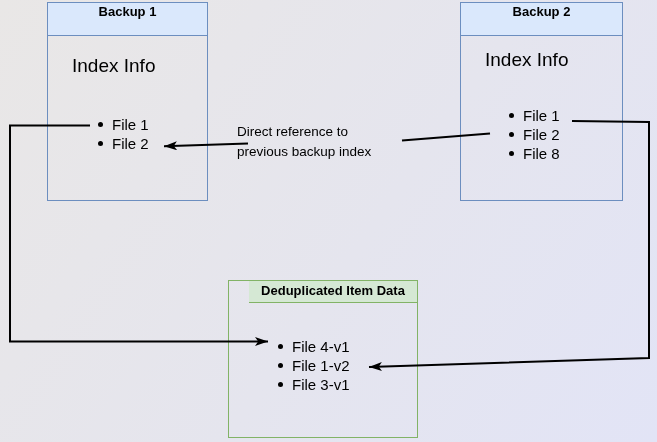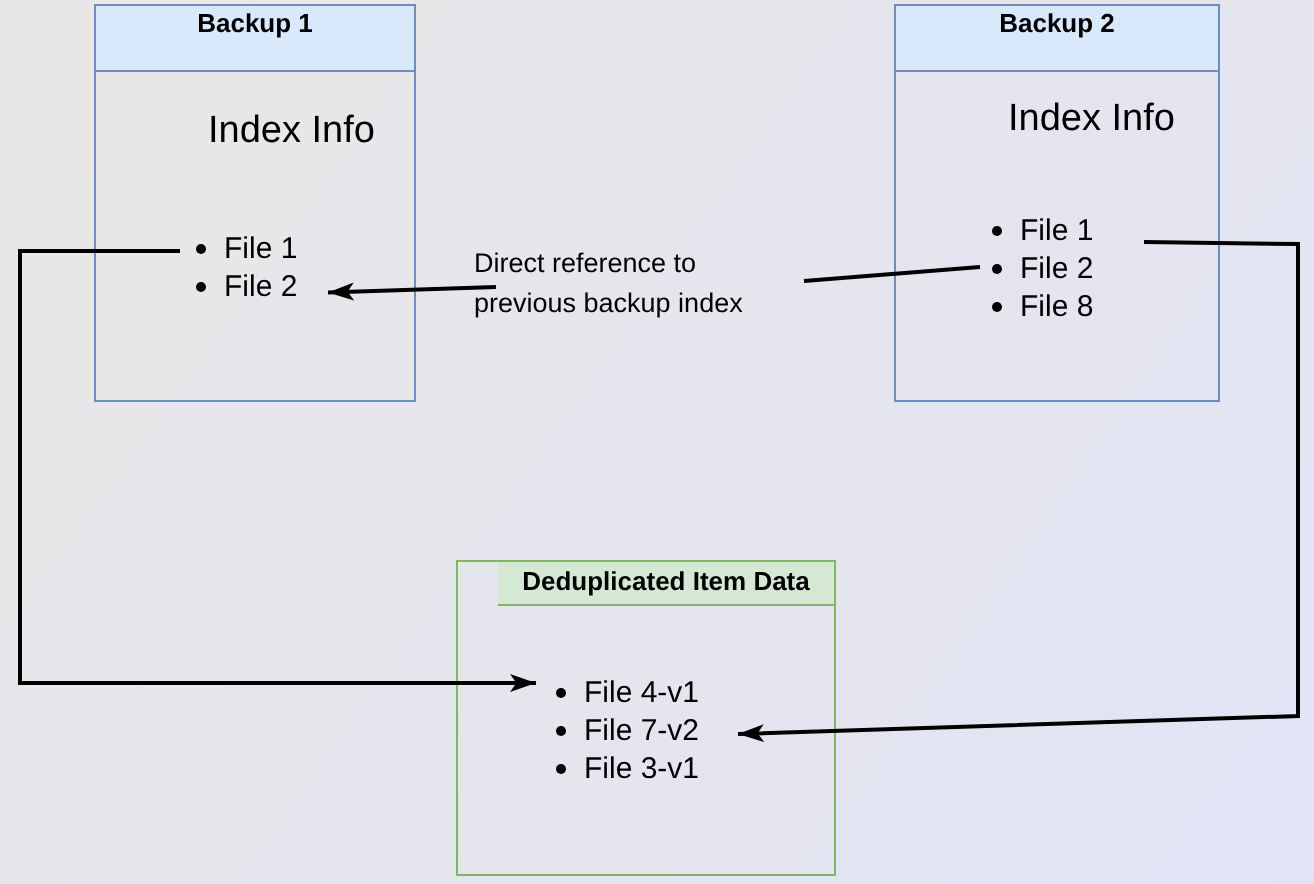--- a/index.html
+++ b/index.html
@@ -10,38 +10,38 @@
   }
   .box { position:absolute; box-sizing:border-box; background:transparent; }
   .box-blue  { border:1.5px solid #6c8ebf; }
   .box-green { border:1.5px solid #82b366; }
   .box-hd {
     box-sizing:border-box; width:100%; text-align:center;
     font-weight:bold; font-size:13px;
   }
   .hd-blue  { height:33px; line-height:18px; background:#dae8fc; border-bottom:1.5px solid #6c8ebf; }
   .hd-green { height:22px; line-height:20px; background:#d5e8d4; border-bottom:1.5px solid #82b366; }
-  .subtitle { position:absolute; font-size:19px; white-space:nowrap;margin-left:32px; }
+  .subtitle { position:absolute; font-size:19px; white-space:nowrap; }
   .dlist { position:absolute; }
   .dlist .li {
     position:relative; padding-left:14px; font-size:15px; line-height:19px; white-space:nowrap;
   }
   .dlist .li::before {
     content:""; position:absolute; left:0; top:7px;
     width:5px; height:5px; border-radius:50%; background:#000;
   }
   .annotation {
     position:absolute; left:237px; top:122px; width:172px;
     text-align:left; font-size:13.5px; line-height:20px;
   }
   .wires { position:absolute; left:0; top:0; z-index:3; pointer-events:none; }
 
   
   #backup1 { left:47px;  top:2px;   width:161px; height:199px; }
-  #backup2 { left:447px; top:2px;   width:163px; height:199px; }
+  #backup2 { left:460px; top:2px;   width:163px; height:199px; }
   #dedup   { left:228px; top:280px; width:190px; height:158px;padding-left:20px; }
 
   #backup1 .subtitle { left:24px; top:52px; }
   #backup2 .subtitle { left:24px; top:46px; }
 
   #backup1 .dlist { left:50px; top:112px; }
   #backup2 .dlist { left:48px; top:103px; }
   #dedup   .dlist { left:49px; top:56px;  }
 </style>
 </head>
@@ -71,21 +71,21 @@
       <div class="li">File 8</div>
     </div>
   </div>
 
   <div class="box box-green" id="dedup">
     <div class="box-hd hd-green">
       <span>Deduplicated Item Data</span>
     </div>
     <div class="dlist">
       <div class="li">File 4-v1</div>
-      <div class="li">File 7-v2</div>
+      <div class="li">File 1-v2</div>
       <div class="li">File 3-v1</div>
     </div>
   </div>
 
   <div class="annotation">
     <div>Direct reference to</div>
     <div>previous backup index</div>
   </div>
 
   <svg class="wires" width="657" height="442" viewBox="0 0 657 442">

